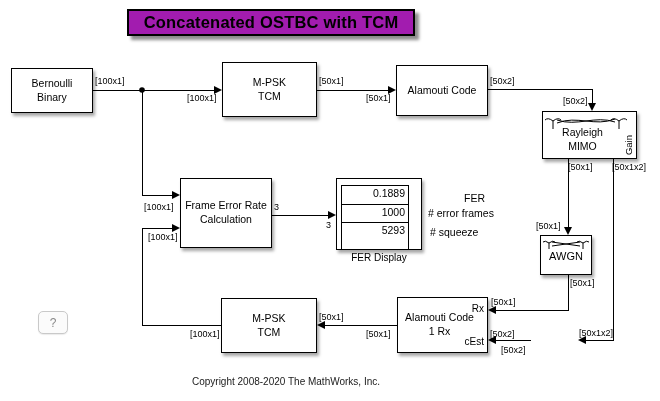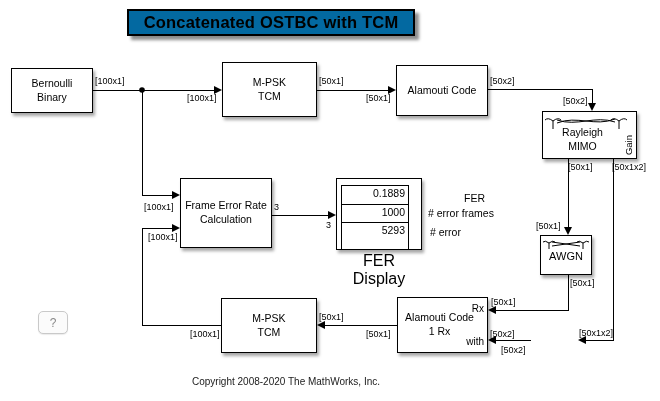--- a/index.html
+++ b/index.html
@@ -13,21 +13,21 @@
   #wires polygon, #wires circle { fill:#000; }
 
   .block {
     position:absolute; background:#fff; border:1px solid #000;
     box-shadow:2px 3px 3px rgba(0,0,0,0.35);
     display:flex; align-items:center; justify-content:center;
     font-size:10.5px; line-height:1.3; text-align:center; white-space:pre-line;
   }
   .title-box {
     position:absolute; left:127px; top:9px; width:288px; height:27px;
-    background:#0369a1; border:2px solid #000; box-shadow:4px 4px 3px rgba(0,0,0,0.45);
+    background:#a21caf; border:2px solid #000; box-shadow:4px 4px 3px rgba(0,0,0,0.45);
     display:flex; align-items:center; justify-content:center;
     font-size:16.5px; font-weight:bold; letter-spacing:0.2px;
   }
   .siglabel { position:absolute; font-size:9px; line-height:10px; white-space:nowrap; }
   .portnum  { position:absolute; font-size:9px; line-height:10px; }
 
   
   #rayleigh { flex-direction:column; justify-content:flex-start; padding-top:2px; }
   #rayleigh .rtext { margin-top:-2px; padding-right:14px; }
   #rayleigh .gain {
@@ -44,21 +44,21 @@
   #alamouti-rx .port.cest { bottom:4px; }
 
   
   #fer-display { position:absolute; left:336px; top:178px; width:86px; height:72px;
     background:#fff; border:1px solid #000; box-shadow:2px 3px 3px rgba(0,0,0,0.35); }
   #fer-display .val {
     position:absolute; left:4px; width:68px; height:28px; border:1px solid #000;
     font-size:10.5px; line-height:14px; text-align:right; padding-right:3px; background:#fff;
   }
   .display-caption { position:absolute; left:336px; top:252px; width:86px;
-    text-align:center; font-size:16px; }
+    text-align:center; font-size:10px; }
   .display-ann { position:absolute; font-size:10.5px; white-space:nowrap; }
 
   .help-btn {
     position:absolute; left:38px; top:311px; width:30px; height:23px;
     border:1px solid #c9c9c9; border-radius:5px; background:#fbfbfb;
     color:#8a8a8a; font-size:12px; display:flex; align-items:center; justify-content:center;
     box-shadow:0 1px 1px rgba(0,0,0,0.08);
   }
   .copyright { position:absolute; left:0; top:376px; width:572px;
     text-align:center; font-size:10px; color:#1a1a1a; }
@@ -131,33 +131,33 @@
   <div class="block" style="left:180px;top:178px;width:92px;height:70px;">Frame Error Rate
 Calculation</div>
 
   <div class="block" style="left:221px;top:298px;width:96px;height:55px;">M-PSK
 TCM</div>
 
   <div class="block" id="alamouti-rx" style="left:397px;top:297px;width:91px;height:56px;">
     <span class="main">Alamouti Code
 1 Rx</span>
     <span class="port rx">Rx</span>
-    <span class="port cest">with</span>
+    <span class="port cest">cEst</span>
   </div>
 
 
   <div id="fer-display">
     <div class="val" style="top:6px;">0.1889</div>
     <div class="val" style="top:25px;">1000</div>
     <div class="val" style="top:43px;">5293</div>
   </div>
   <div class="display-caption">FER Display</div>
   <div class="display-ann" style="left:428px;top:192px;padding-left:36px;">FER</div>
   <div class="display-ann" style="left:428px;top:207px;"># error frames</div>
-  <div class="display-ann" style="left:430px;top:226px;"># error</div>
+  <div class="display-ann" style="left:430px;top:226px;"># squeeze</div>
 
   <div class="siglabel" style="left:95px;top:76px;">[100x1]</div>
   <div class="siglabel" style="left:187px;top:93px;">[100x1]</div>
   <div class="siglabel" style="left:319px;top:76px;">[50x1]</div>
   <div class="siglabel" style="left:366px;top:93px;">[50x1]</div>
   <div class="siglabel" style="left:490px;top:76px;">[50x2]</div>
   <div class="siglabel" style="left:563px;top:96px;">[50x2]</div>
   <div class="siglabel" style="left:568px;top:162px;">[50x1]</div>
   <div class="siglabel" style="left:612px;top:162px;">[50x1x2]</div>
   <div class="siglabel" style="left:536px;top:221px;">[50x1]</div>

